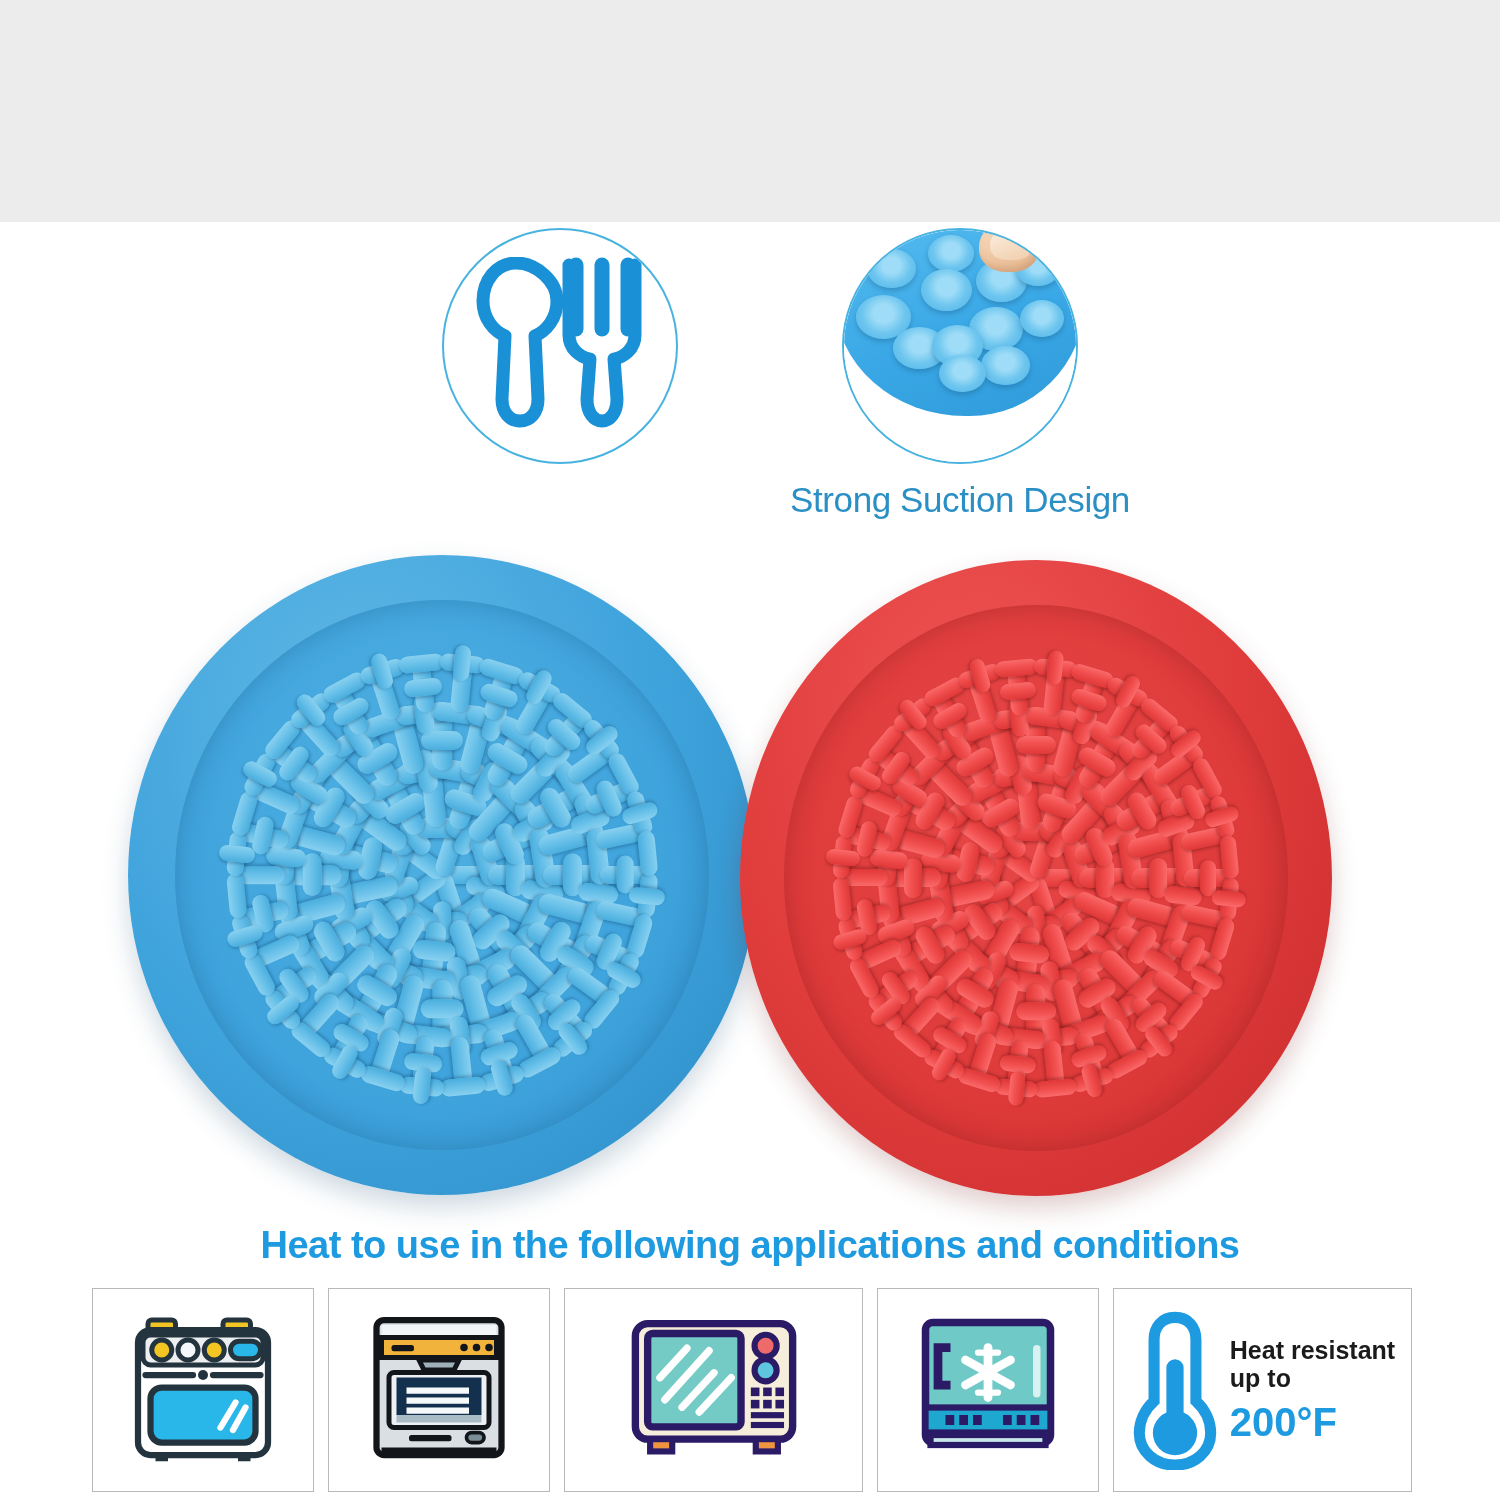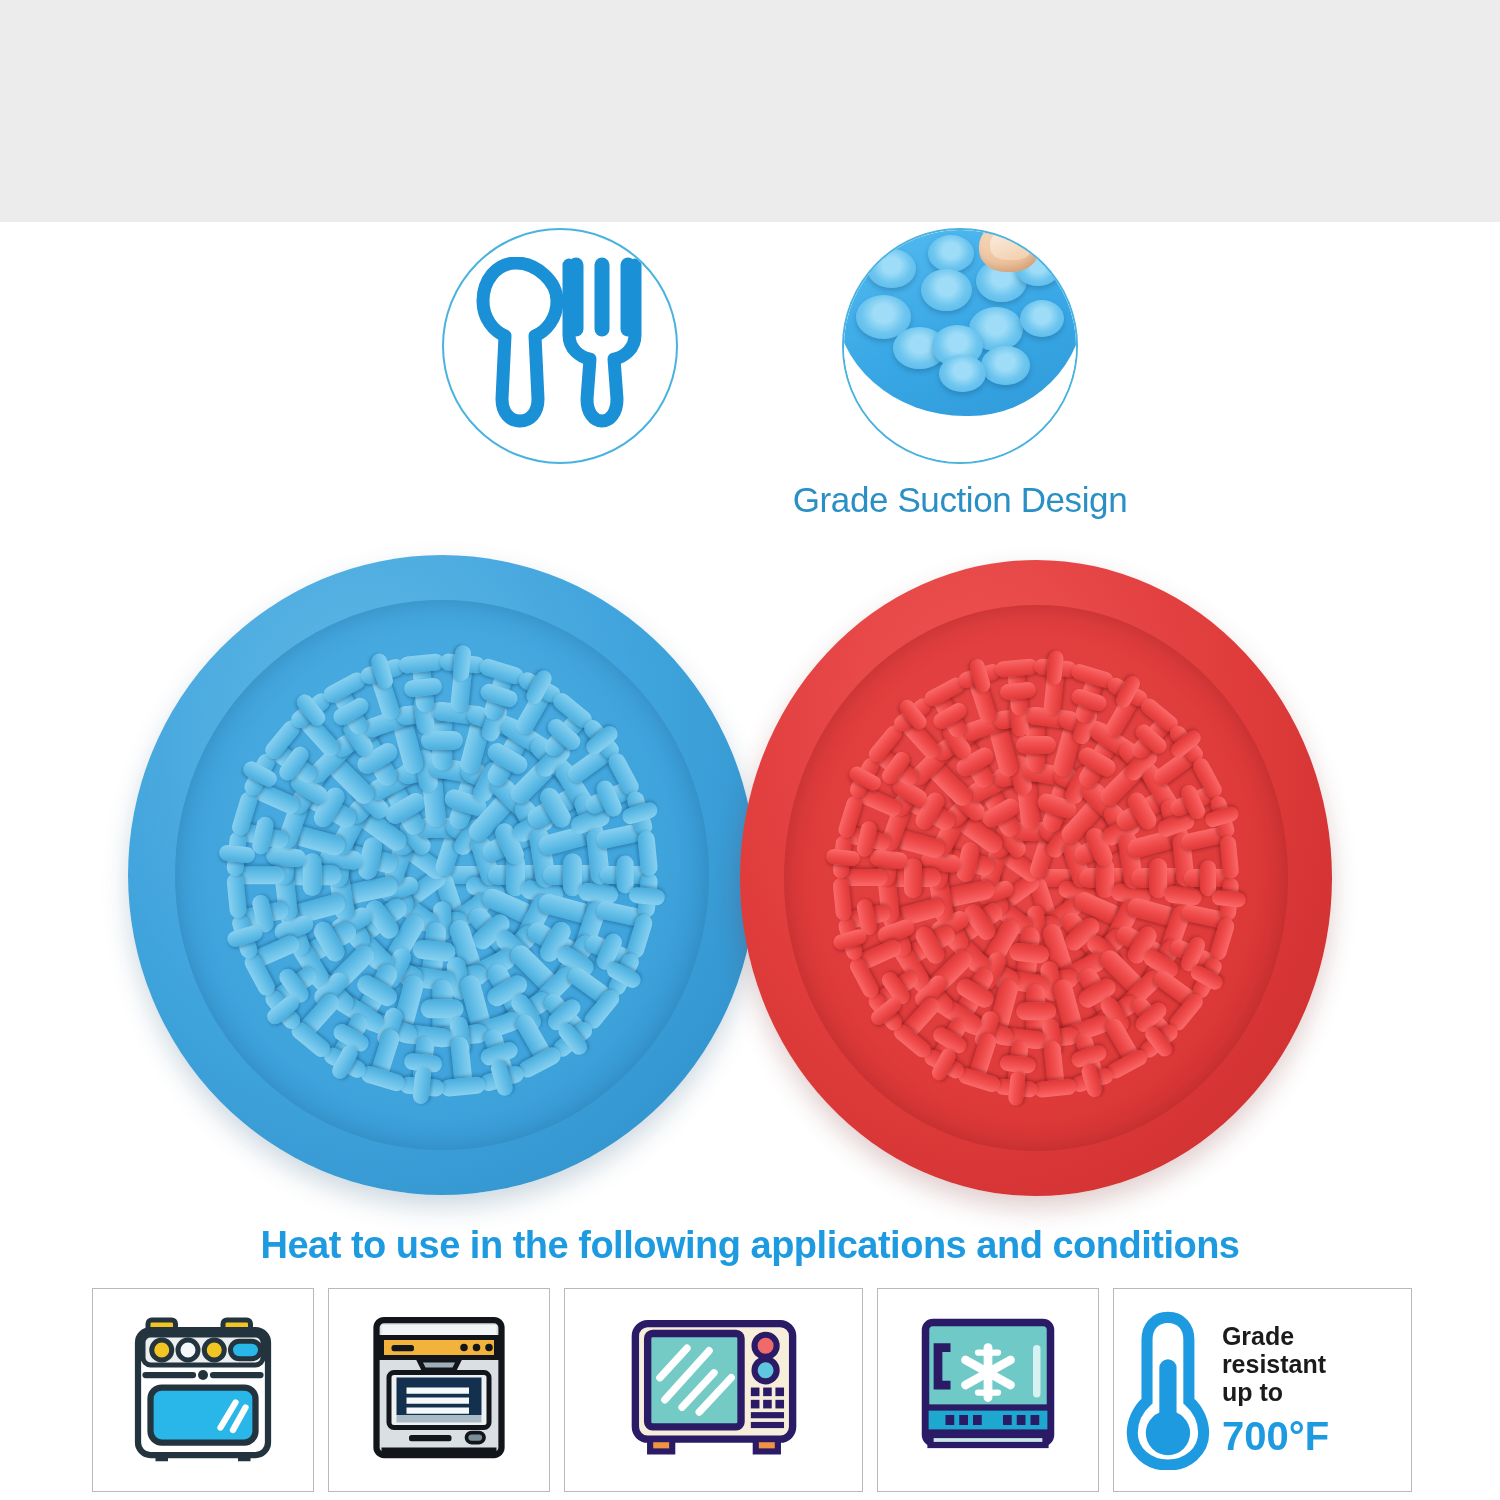--- a/index.html
+++ b/index.html
@@ -249,21 +249,21 @@
         <div class="cup" style="left:54%;top:33%;width:23%;height:19%"></div>
         <div class="cup" style="left:76%;top:30%;width:19%;height:16%"></div>
         <div class="cup" style="left:21%;top:42%;width:23%;height:18%"></div>
         <div class="cup" style="left:38%;top:41%;width:22%;height:18%"></div>
         <div class="cup" style="left:59%;top:50%;width:21%;height:17%"></div>
         <div class="cup" style="left:41%;top:54%;width:20%;height:16%"></div>
         <div class="fingertip"></div>
         <div class="fingernail"></div>
       </div>
     </div>
-    <div class="feature-label">Grade Suction Design</div>
+    <div class="feature-label">Strong Suction Design</div>
   </div>
 </div>
 
 <div class="product-area">
   <div class="mat mat-blue">
     <div class="mat-inner" id="blue-inner">
         <div class="nub" style="left:265.18440000000004px;top:265.922px;width:45.39px;height:18.156000000000002px;transform:rotate(0deg)">
           <i></i>
         </div>
         <div class="nub" style="left:250.7570894323523px;top:286.3744703829273px;width:45.39px;height:18.156000000000002px;transform:rotate(72deg)">
@@ -1835,19 +1835,19 @@
   </div>
 
   <div class="panel wide">
     <div class="thermo-box">
       <svg width="90" height="160" viewBox="0 0 70 130">
         <path d="M35 6 C24 6 18 14 18 24 L18 74 C10 81 6 91 6 100 C6 115 19 126 35 126 C51 126 64 115 64 100 C64 91 60 81 52 74 L52 24 C52 14 46 6 35 6 Z" fill="none" stroke="#1e9be0" stroke-width="9"></path>
         <circle cx="35" cy="100" r="18" fill="#1e9be0"></circle>
         <rect x="28" y="40" width="14" height="58" rx="7" fill="#1e9be0"></rect>
       </svg>
       <div class="thermo-text">
-        <span class="t-line1">Grade resistant</span>
+        <span class="t-line1">Heat resistant</span>
         <span class="t-line1">up to</span>
-        <span class="t-temp">700°F</span>
+        <span class="t-temp">200°F</span>
       </div>
     </div>
   </div>
 </div>
 
 </body></html>

